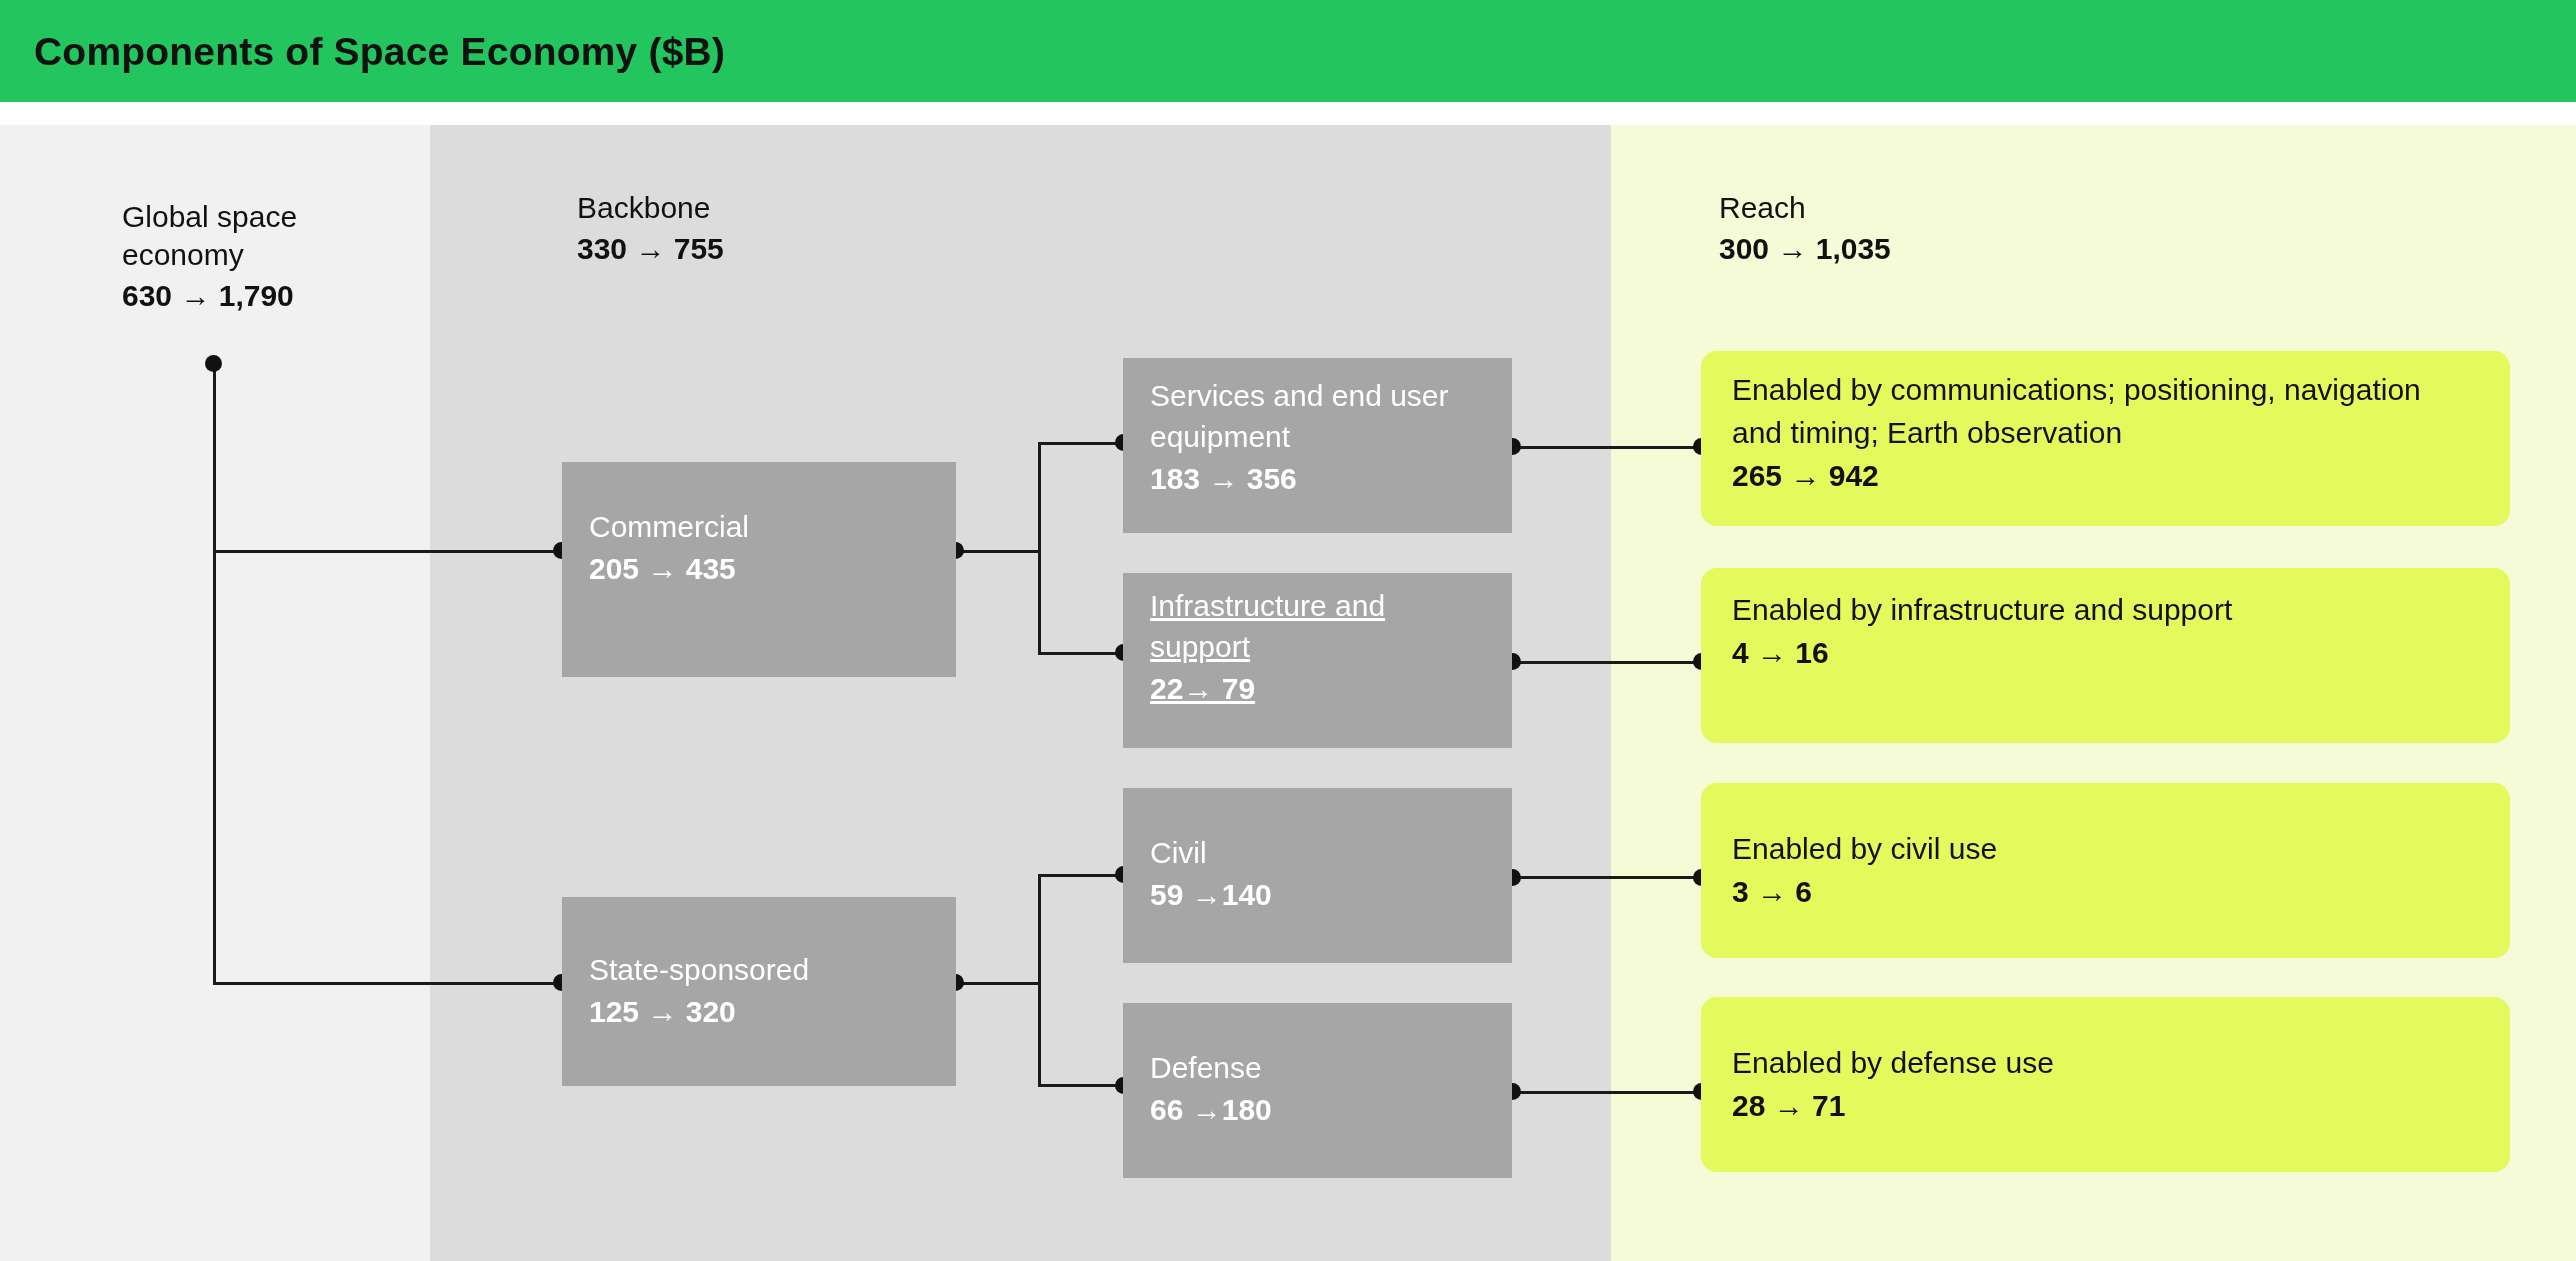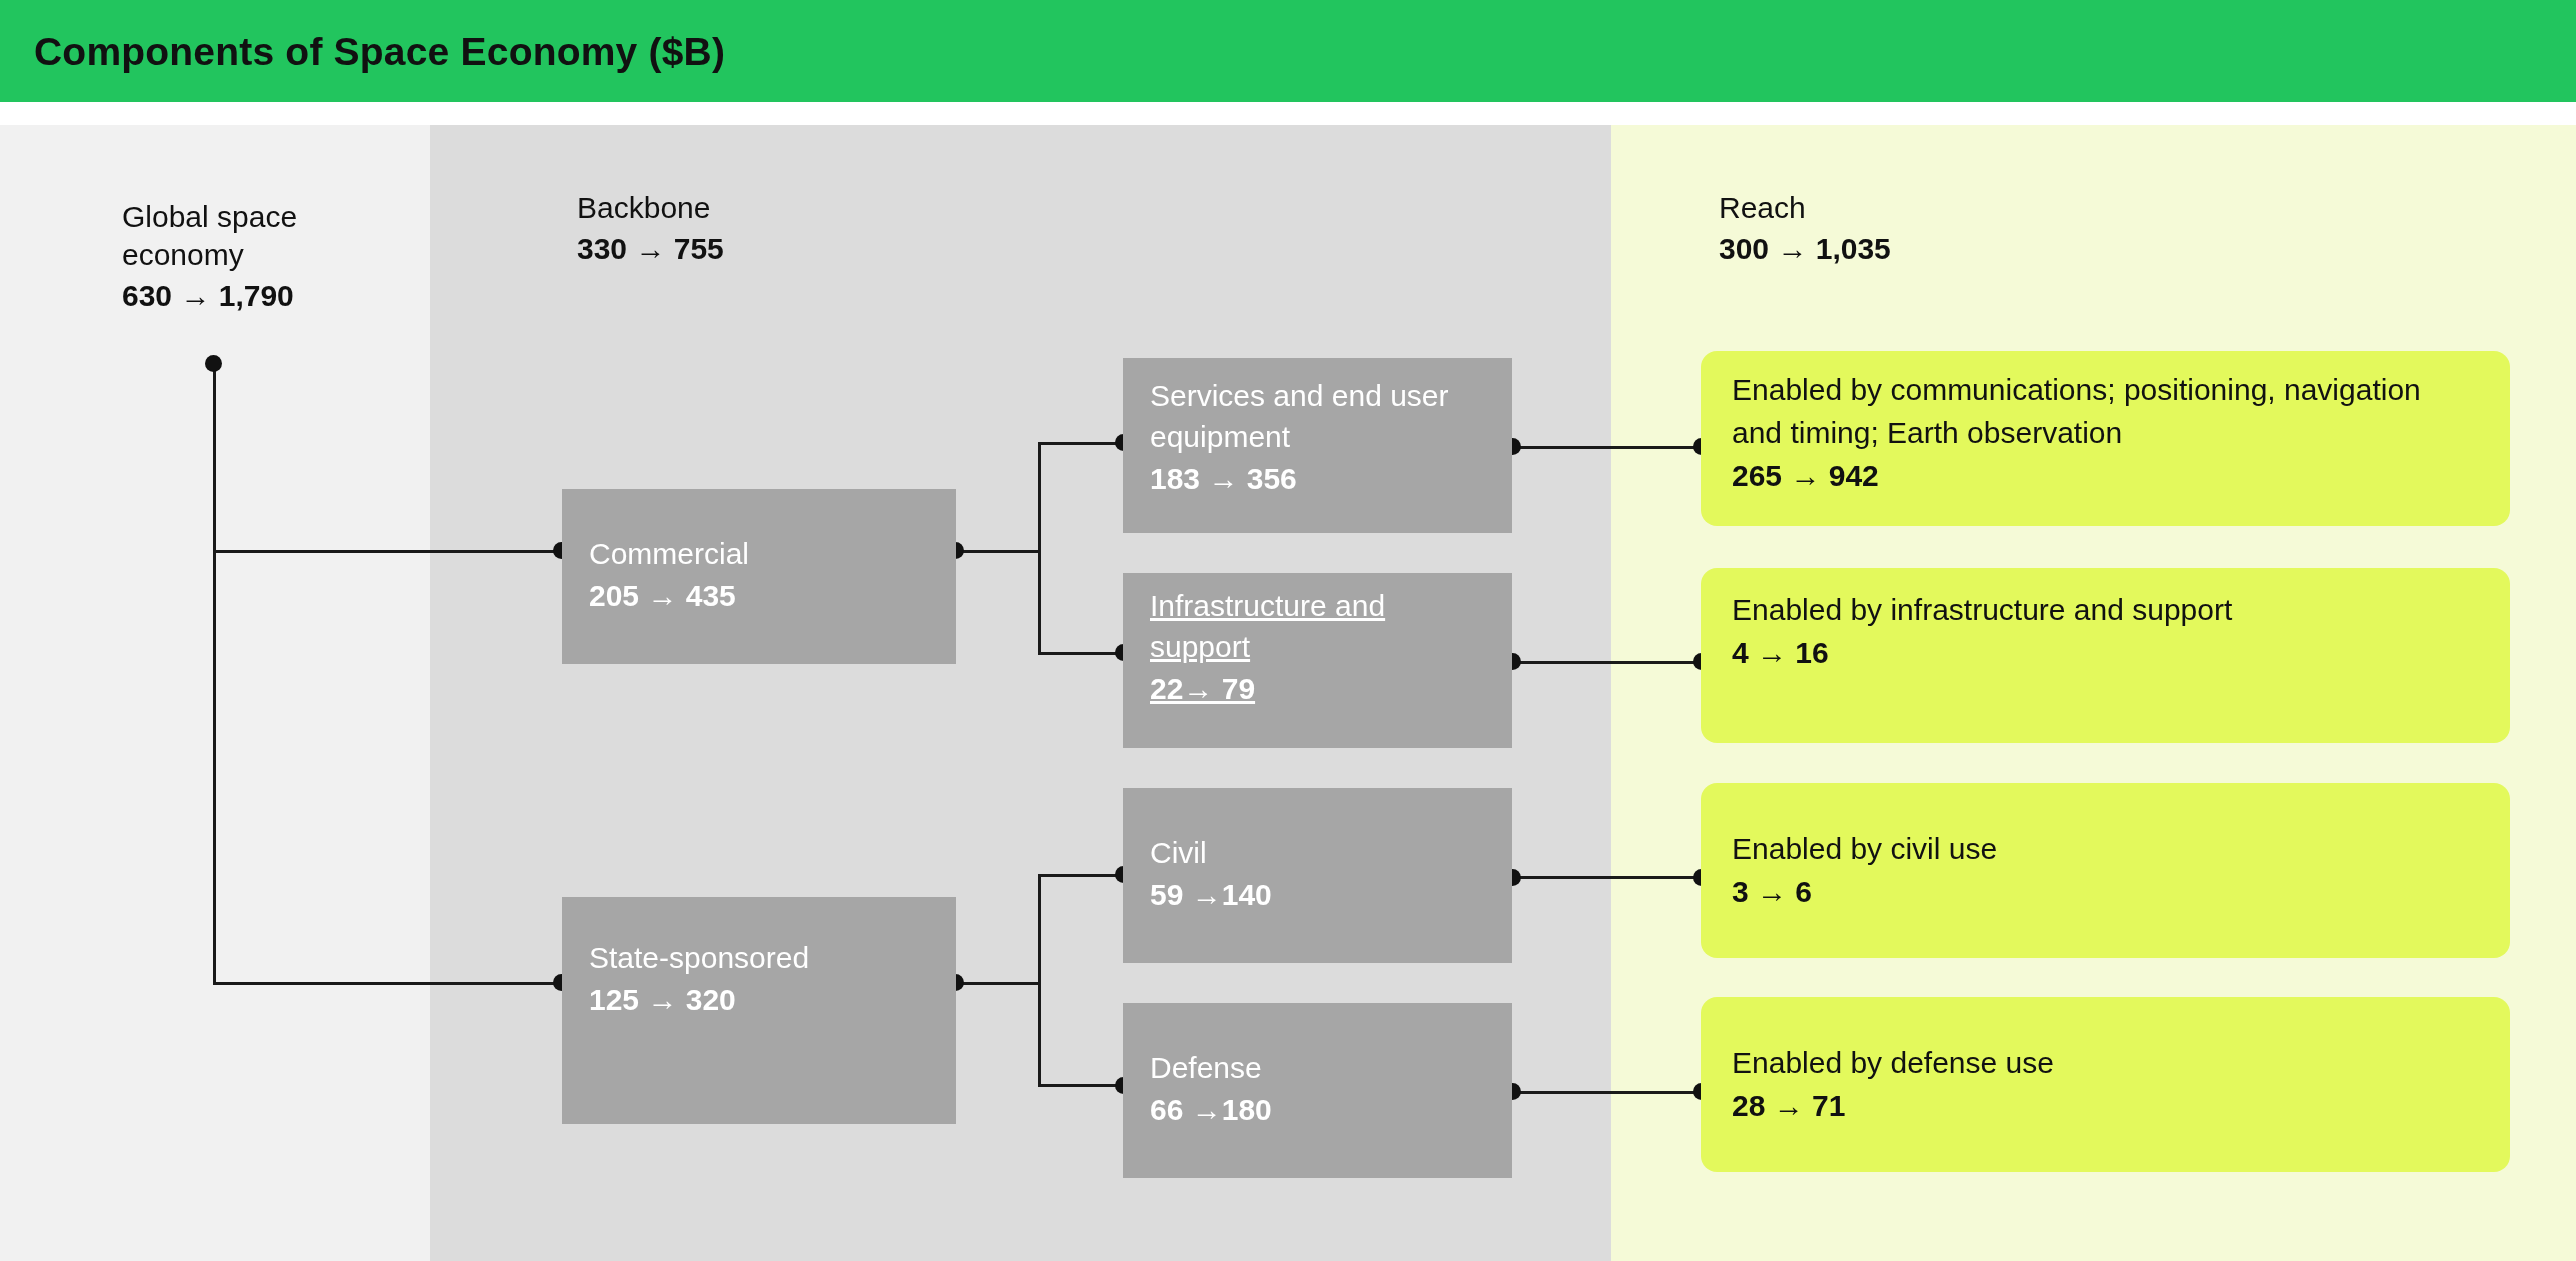--- a/index.html
+++ b/index.html
@@ -38,22 +38,22 @@
   #head-reach{left:1719px;top:189px;width:426px;}
 
   
   .gbox{
     position:absolute;background:#a6a6a6;color:#ffffff;
     box-sizing:border-box;padding:20.5px 27px;
   }
   .gbox .lbl{font-size:30px;font-weight:400;line-height:41px;}
   .gbox .val{font-size:30px;font-weight:700;line-height:43px;}
 
-  #box-commercial{left:562px;top:489px;width:394px;height:175px;padding-top:44px;}
-  #box-state{left:562px;top:897px;width:394px;height:227px;padding-top:40px;}
+  #box-commercial{left:562px;top:462px;width:394px;height:215px;padding-top:44px;}
+  #box-state{left:562px;top:897px;width:394px;height:189px;padding-top:52px;}
   #box-services{left:1123px;top:358px;width:389px;height:175px;padding-top:17px;}
   #box-infra{left:1123px;top:573px;width:389px;height:175px;padding-top:12px;text-decoration:underline;}
   #box-civil{left:1123px;top:788px;width:389px;height:175px;padding-top:44px;}
   #box-defense{left:1123px;top:1003px;width:389px;height:175px;padding-top:44px;}
 
   
   .ybox{
     position:absolute;background:#e3f95c;color:#111111;
     box-sizing:border-box;padding:19px 31px;border-radius:16px;
   }

